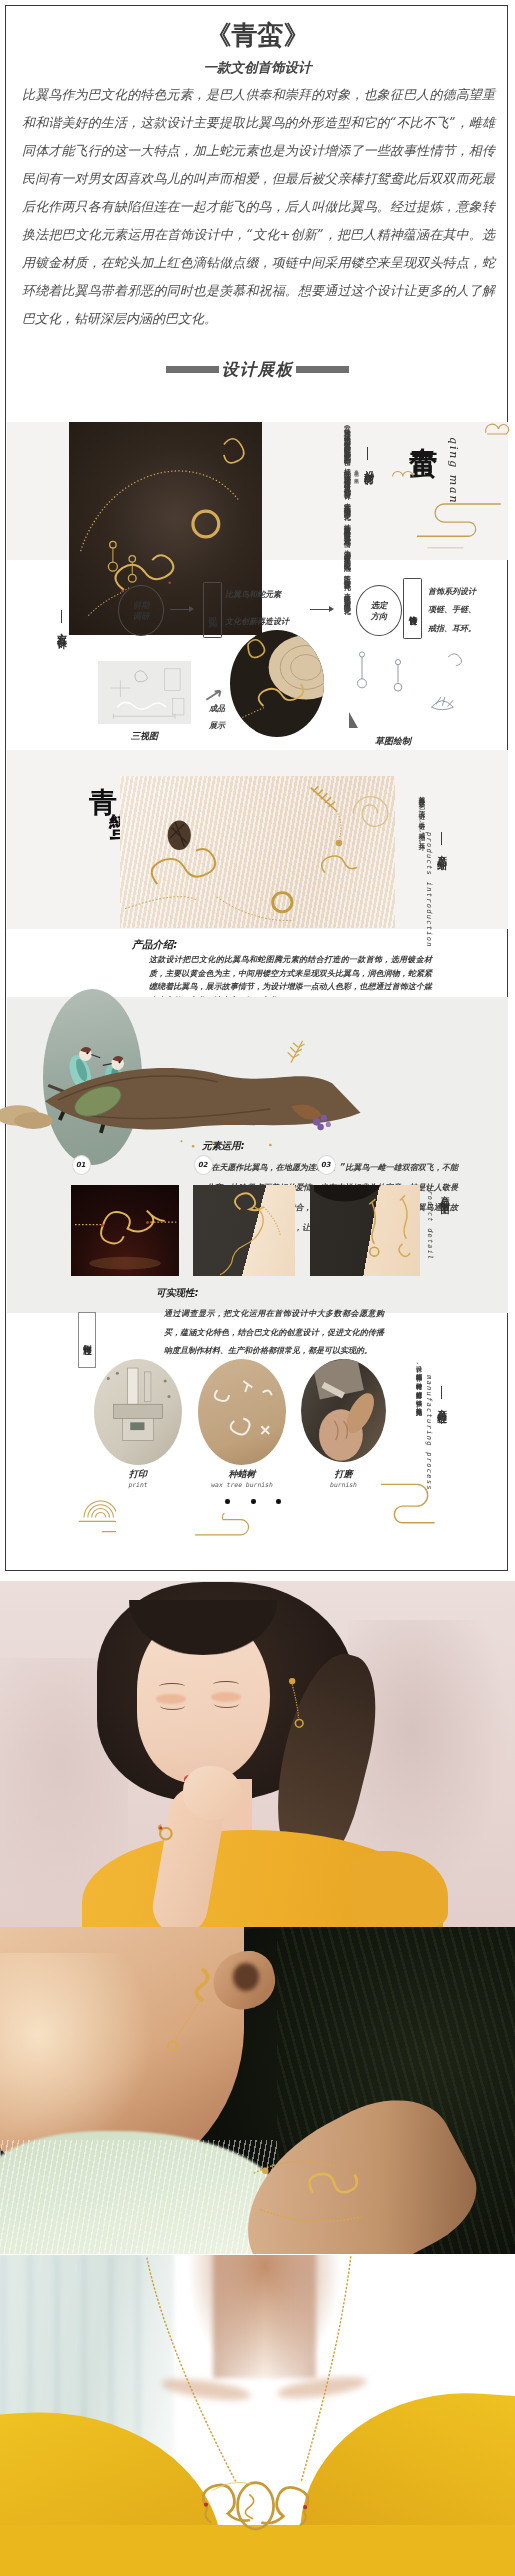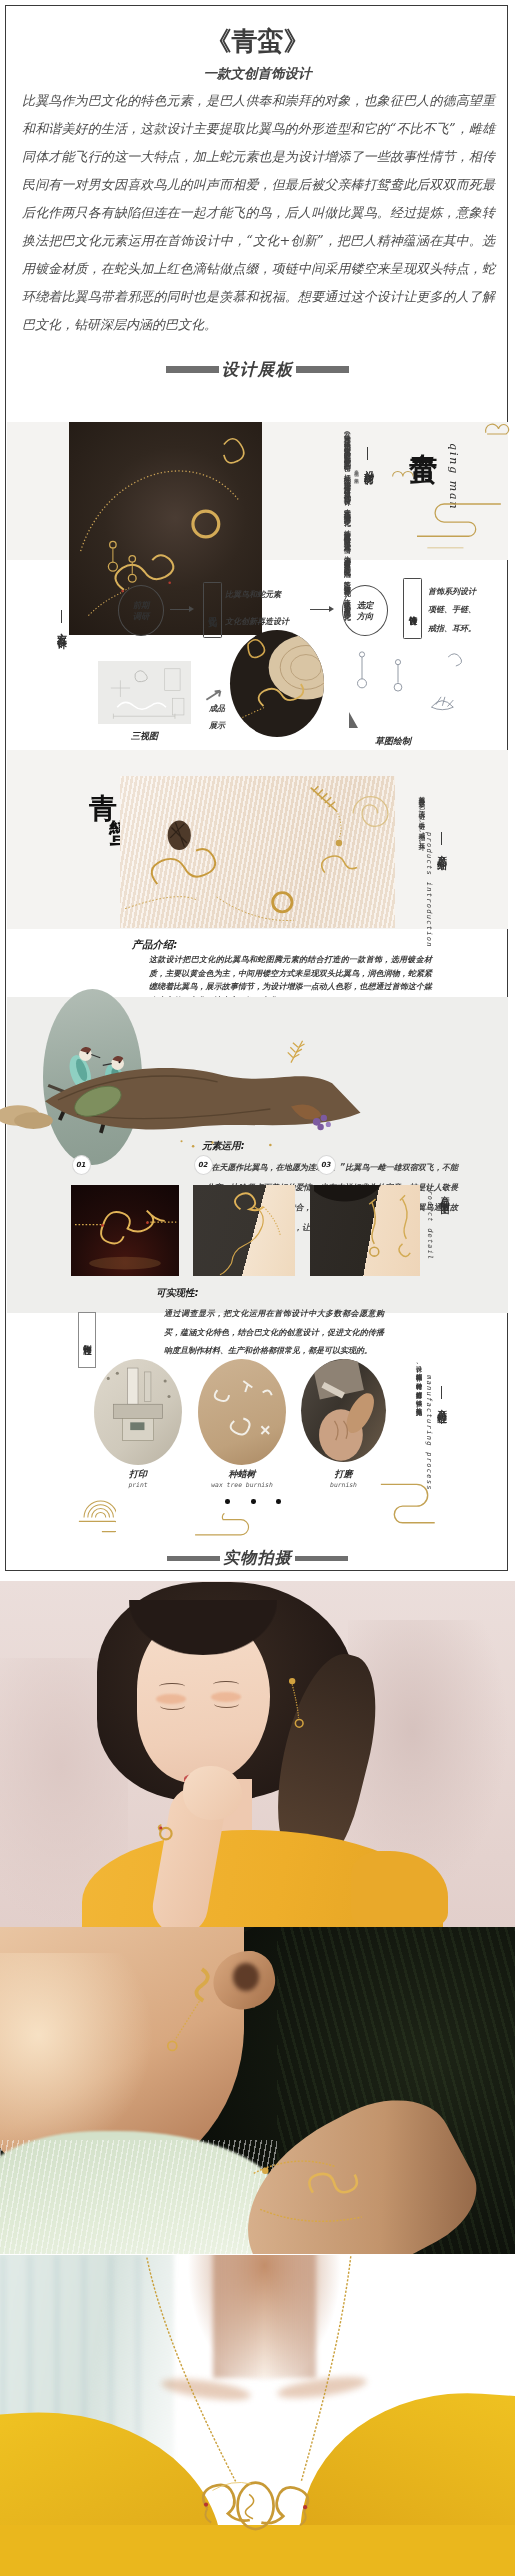--- a/index.html
+++ b/index.html
@@ -1,19 +1,19 @@
 <!DOCTYPE html>
 <html style="font-size:10.3px"><head>
 <meta charset="utf-8">
 <style>
   html,body{margin:0;padding:0;background:#ffffff;}
   #page{position:relative;width:515px;height:2576px;background:#ffffff;overflow:hidden;
         font-family:"DejaVu Sans","Liberation Sans",sans-serif;color:#444;}
   .abs{position:absolute;}
-  .serif{font-family:"DejaVu Serif","Liberation Serif",serif;margin-top:6px;}
+  .serif{font-family:"DejaVu Serif","Liberation Serif",serif;}
   .ital{font-style:italic;}
   .bold{font-weight:bold;}
   .center{text-align:center;}
   .vcn{writing-mode:vertical-rl;text-orientation:upright;}
   .ven{writing-mode:vertical-rl;text-orientation:mixed;}
   .panel{background:#f4f3f1;}
   .panel2{background:#eeeeec;}
   .hrow{display:flex;align-items:center;justify-content:center;gap:3px;width:100%;}
   .hbar{height:6.4px;background:#6f6f6f;}
   .htext{font-size:16.7px;font-weight:bold;font-style:italic;color:#3f3f3f;letter-spacing:1.3px;}
@@ -102,21 +102,21 @@
     <span>前期</span>
     <span>调研</span>
   </div>
   <div class="arrow" style="left:170px;top:609px;width:19.3px;"></div>
   <div class="abs flowbox" style="left:203px;top:582px;width:16.7px;height:54px;">
     <span class="vt" style="font-size:9px;">巴文化</span>
   </div>
   <div class="abs btext" style="left:225px;top:585px;">比翼鸟和蛇元素</div>
   <div class="abs btext" style="left:225px;top:612px;">文化创新再造设计</div>
   <div class="arrow" style="left:310px;top:609px;width:19.3px;"></div>
-  <div class="abs flowcirc" style="left:342px;top:585px;width:44px;height:49px;">
+  <div class="abs flowcirc" style="left:356px;top:585px;width:44px;height:49px;">
     <span>选定</span>
     <span>方向</span>
   </div>
   <div class="abs flowbox" style="left:403px;top:578px;width:17.4px;height:59px;">
     <span class="vt" style="font-size:8.4px;">首饰设计</span>
   </div>
   <div class="abs btext" style="left:428px;top:582px;">首饰系列设计</div>
   <div class="abs btext" style="left:428px;top:600px;">项链、手链、</div>
   <div class="abs btext" style="left:428px;top:619px;">戒指、耳环。</div>
 
@@ -360,25 +360,20 @@
     <path d="M32,40 a8,8 0 0 1 16,0 M26,40 a14,14 0 0 1 28,0 M20,40 a20,20 0 0 1 40,0 M14,40 a26,26 0 0 1 52,0" fill="none" stroke="#c3a254" stroke-width="1.6"></path>
     <path d="M6,46 h56 a8,8 0 0 1 0,16 h-20" fill="none" stroke="#c3a254" stroke-width="1.8"></path>
   </svg>
   <svg class="abs" style="left:192px;top:1512px;" width="80" height="28" viewBox="0 0 124 44">
     <path d="M4,36 h72 a12,12 0 0 0 0,-24 h-28 a8,8 0 0 1 2,-10" fill="none" stroke="#c3a254" stroke-width="1.8"></path>
   </svg>
   <svg class="abs" style="left:377px;top:1479px;" width="59" height="62" viewBox="0 0 92 96">
     <path d="M6,8 h56 a17,17 0 0 1 0,34 h-22 a13,13 0 0 0 0,26 h50" fill="none" stroke="#c3a254" stroke-width="2.2"></path>
   </svg>
 
-  <div class="abs hrow" style="left:0;top:1548px;">
-    <span class="hbar" style="width:53px;height:5.8px;"></span>
-    <span class="htext" style="font-size:16px;">实物拍摄</span>
-    <span class="hbar" style="width:53px;height:5.8px;"></span>
-  </div>
 
   <div class="abs" style="left:0;top:1581px;width:515px;height:346px;overflow:hidden;background:linear-gradient(180deg,#ebdedb 0%,#e6d5d1 60%,#e2cfcb 100%);">
     <div class="abs" style="left:348px;top:39px;width:161px;height:277px;
          background:radial-gradient(ellipse at 40% 40%, #d6c2be 0%, transparent 70%);"></div>
     <div class="abs" style="left:-39px;top:77px;width:167px;height:270px;
          background:radial-gradient(ellipse at 60% 40%, #dcc8c4 0%, transparent 70%);"></div>
     <div class="abs" style="left:97px;top:1.3px;width:258px;height:219px;
          background:radial-gradient(circle at 45% 40%, #3a2b22 0%, #241a16 70%);border-radius:46% 54% 58% 42%;"></div>
     <div class="abs" style="left:283px;top:71px;width:84px;height:219px;
          background:linear-gradient(190deg,#33261e 0%,#4a372a 60%,#5a4432 100%);border-radius:50% 50% 40% 60%;transform:rotate(14deg);"></div>

